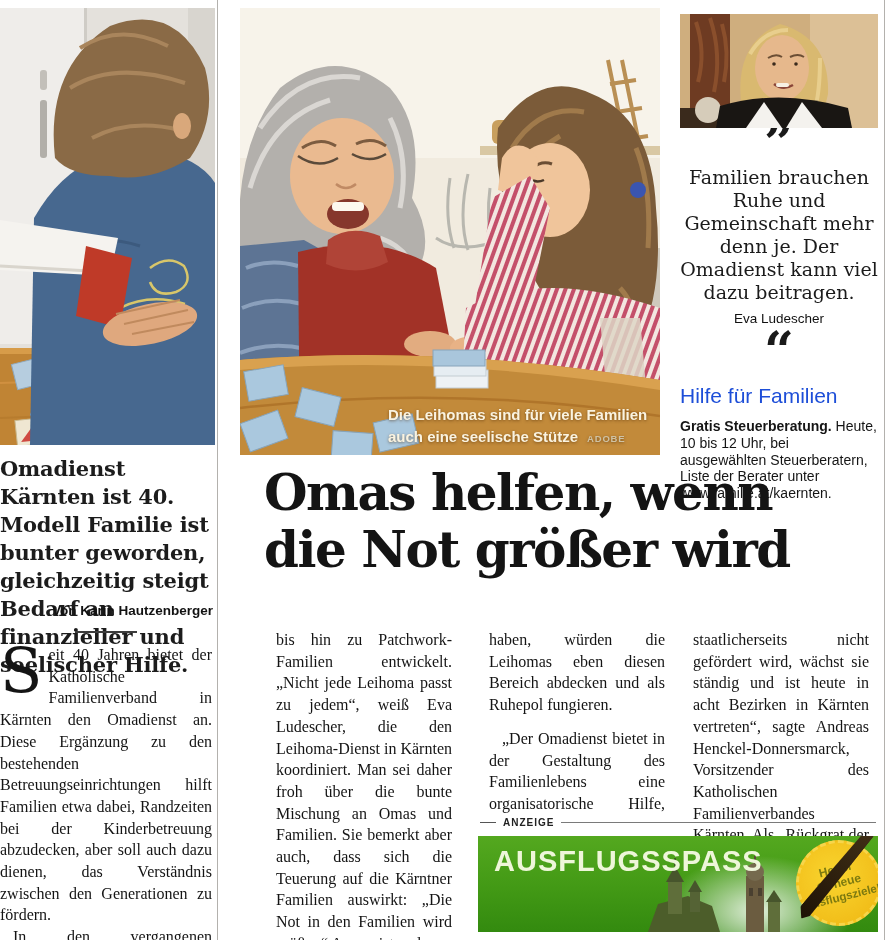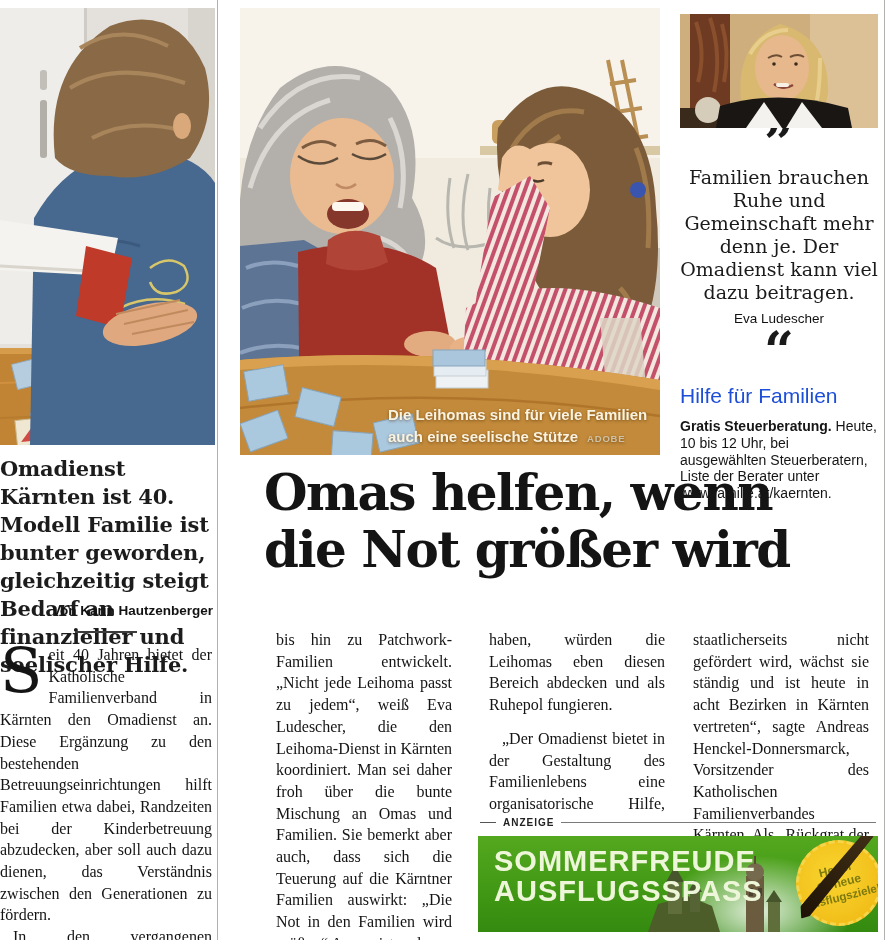--- a/index.html
+++ b/index.html
@@ -303,18 +303,17 @@
       <rect x="140" y="46" width="12" height="32" fill="#5f6e3a"></rect>
       <path d="M138 48 L146 36 L154 48 Z" fill="#47552c"></path>
     </svg>
     <div class="ad-badge">
       <div class="b1">Heuer</div>
       <div class="b2">10 neue</div>
       <div class="b3">Ausflugsziele!</div>
     </div>
     <div class="ad-wing"></div>
     <div class="ad-title">
-      <span style="display:block;">SOMMERFREUDE</span>
       <span style="display:block;">AUSFLUGSSPASS</span>
     </div>
   </div>
 
 </div>
 
 </body></html>

